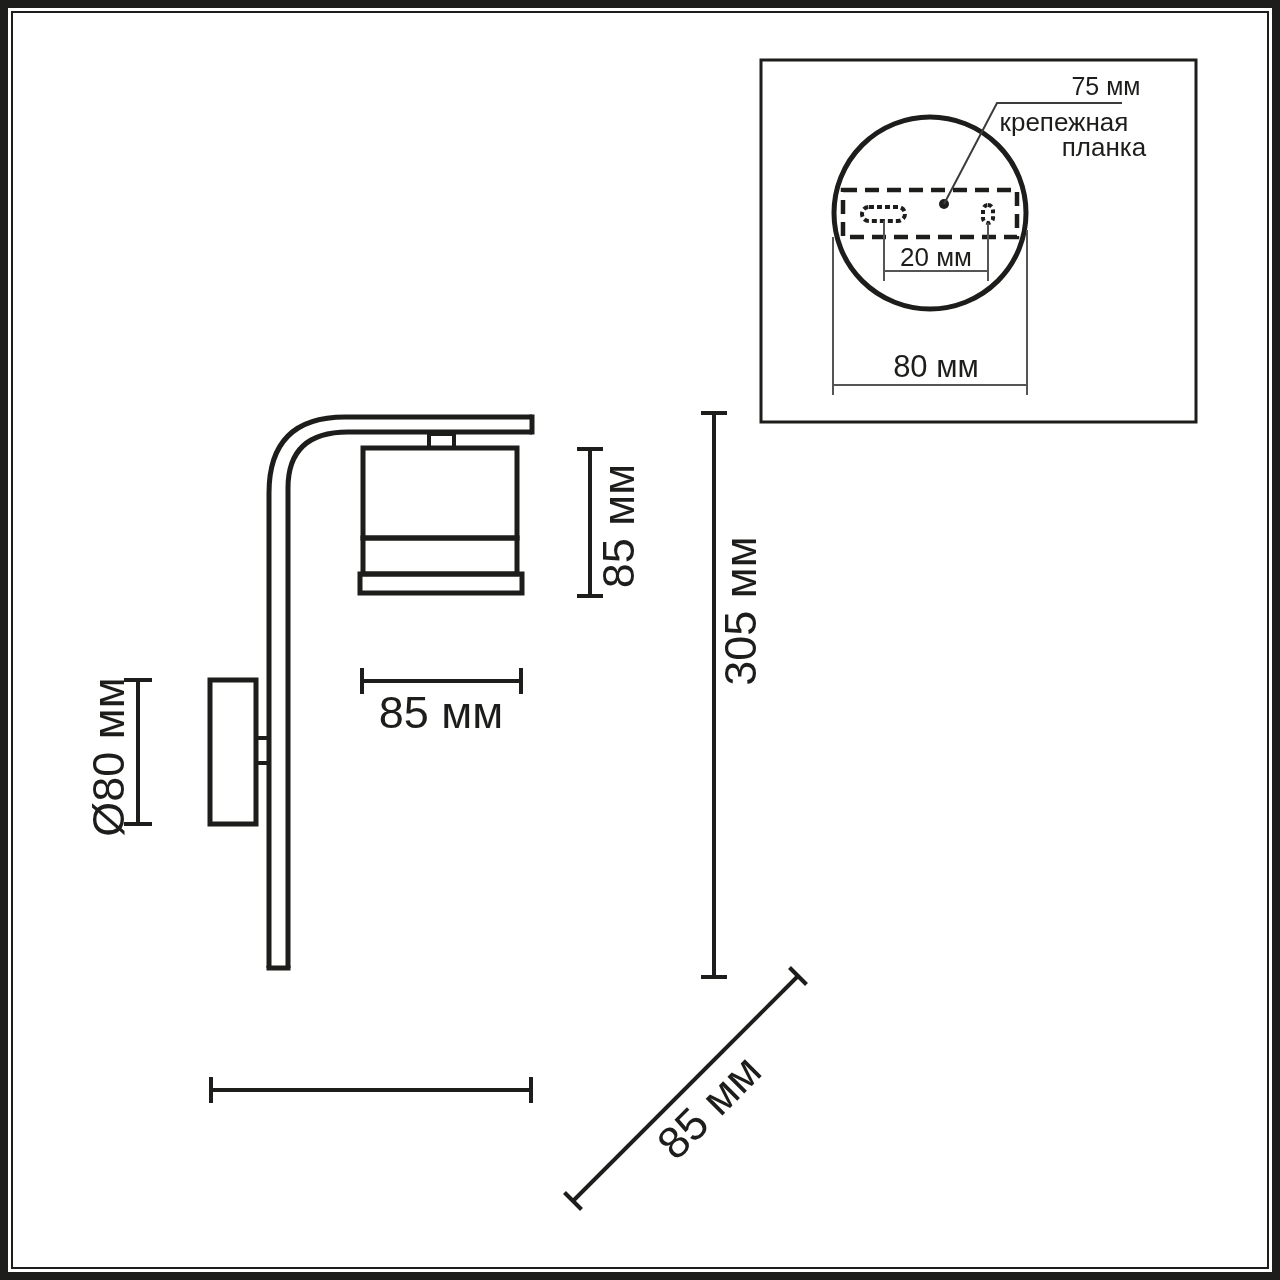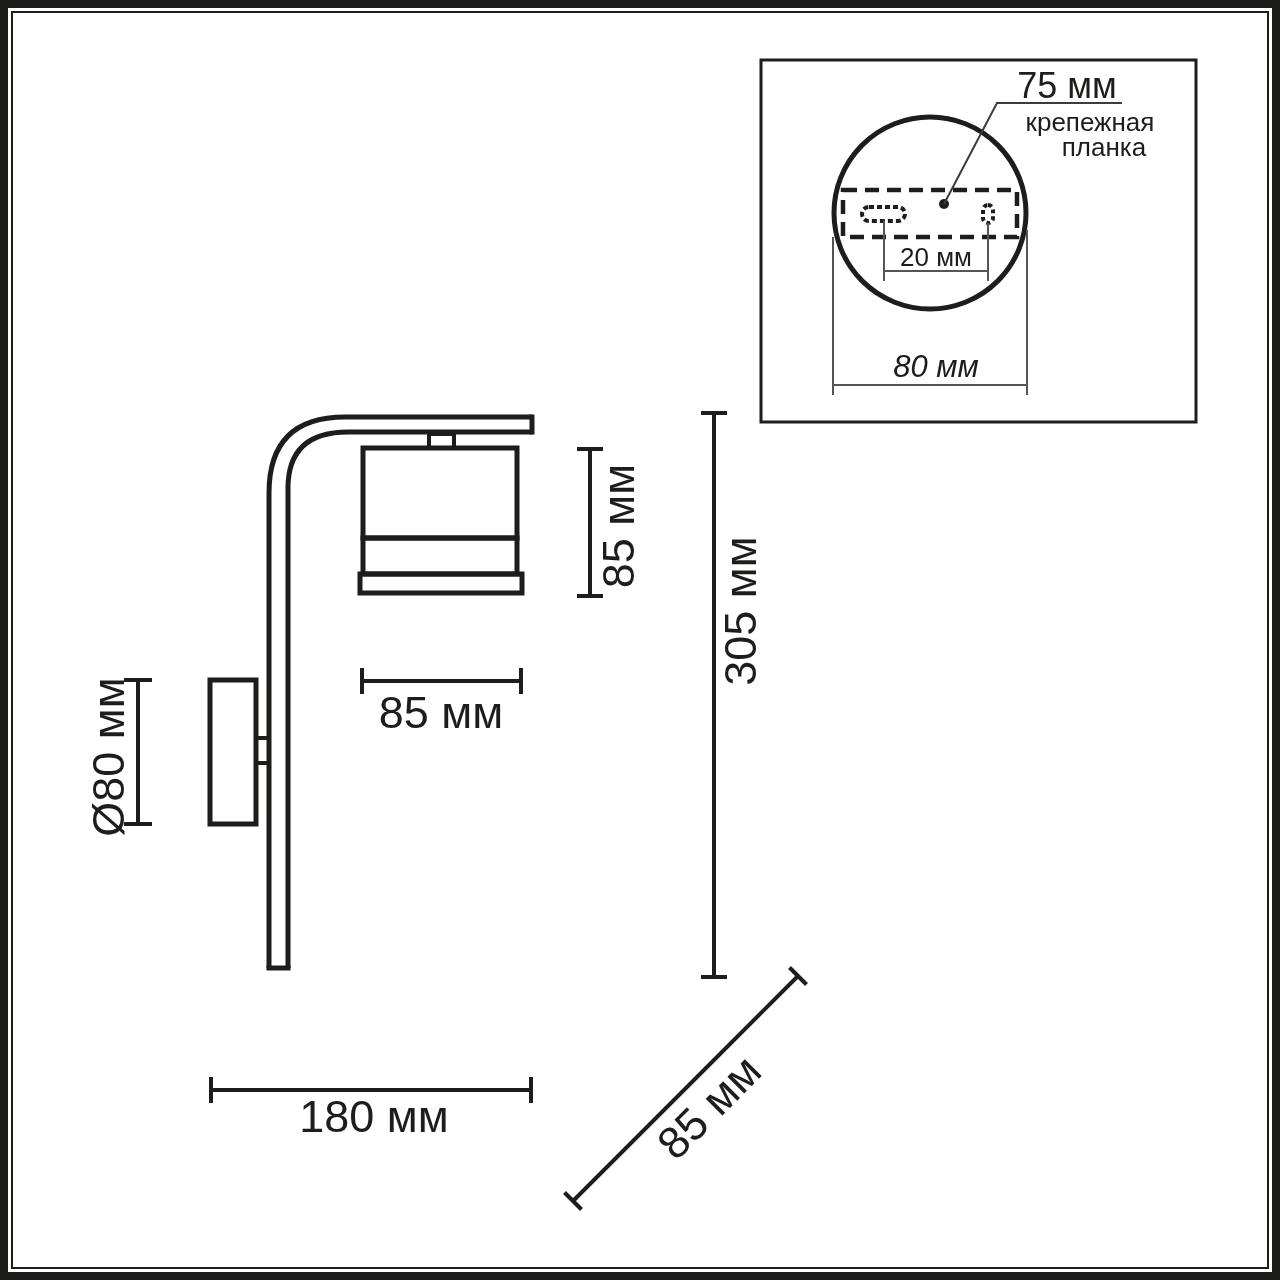--- a/index.html
+++ b/index.html
@@ -29,22 +29,22 @@
     white-space:nowrap;
     font-weight:500;
     color:#1d1d1b;
     transform:translate(-50%,-50%);
     line-height:1;
   }
   .dim{font-size:45px;}
   .rot90{transform:translate(-50%,-50%) rotate(-90deg);}
   .rot45{transform:translate(-50%,-50%) rotate(-45deg);}
   .ins-sm{font-size:26px;}
-  .ins-md{font-size:36px;}
-  .ins-lg{font-size:31px;font-style:italic;}
+  .ins-md{font-size:25px;margin-left:39px;}
+  .ins-lg{font-size:31px;}
 </style>
 </head>
 <body>
 
 <div class="page">
 
   <svg class="canvas" viewBox="0 0 1280 1280">
 
     <g stroke="#1d1d1b" fill="none">
       <path d="M532 417 H345 Q269 417 269 493 V968" stroke-width="5"></path>
@@ -102,24 +102,23 @@
       <line x1="833" y1="237" x2="833" y2="395" stroke="#555555" stroke-width="2"></line>
       <line x1="1027" y1="230" x2="1027" y2="395" stroke="#555555" stroke-width="2"></line>
       <line x1="833" y1="385" x2="1027" y2="385" stroke="#555555" stroke-width="2"></line>
     </g>
   </svg>
 
   <div class="lbl dim rot90" style="left:108px;top:757px;">Ø80 мм</div>
   <div class="lbl dim rot90" style="left:618px;top:526px;">85 мм</div>
   <div class="lbl dim rot90" style="left:740px;top:611px;">305 мм</div>
   <div class="lbl dim" style="left:441px;top:712px;">85 мм</div>
-  <div class="lbl dim" style="left:374px;top:1116px;">180 мм</div>
   <div class="lbl dim rot45" style="left:709px;top:1107px;">85 мм</div>
 
   <div class="lbl ins-md" style="left:1067px;top:86px;">75 мм</div>
-  <div class="lbl ins-sm" style="left:1064px;top:122px;margin-left:26px;">крепежная</div>
+  <div class="lbl ins-sm" style="left:1064px;top:122px;">крепежная</div>
   <div class="lbl ins-sm" style="left:1104px;top:147px;">планка</div>
   <div class="lbl ins-sm" style="left:936px;top:257px;">20 мм</div>
   <div class="lbl ins-lg" style="left:936px;top:366px;">80 мм</div>
 
   <div class="frame-outer"></div>
   <div class="frame-inner"></div>
 </div>
 
 </body></html>

